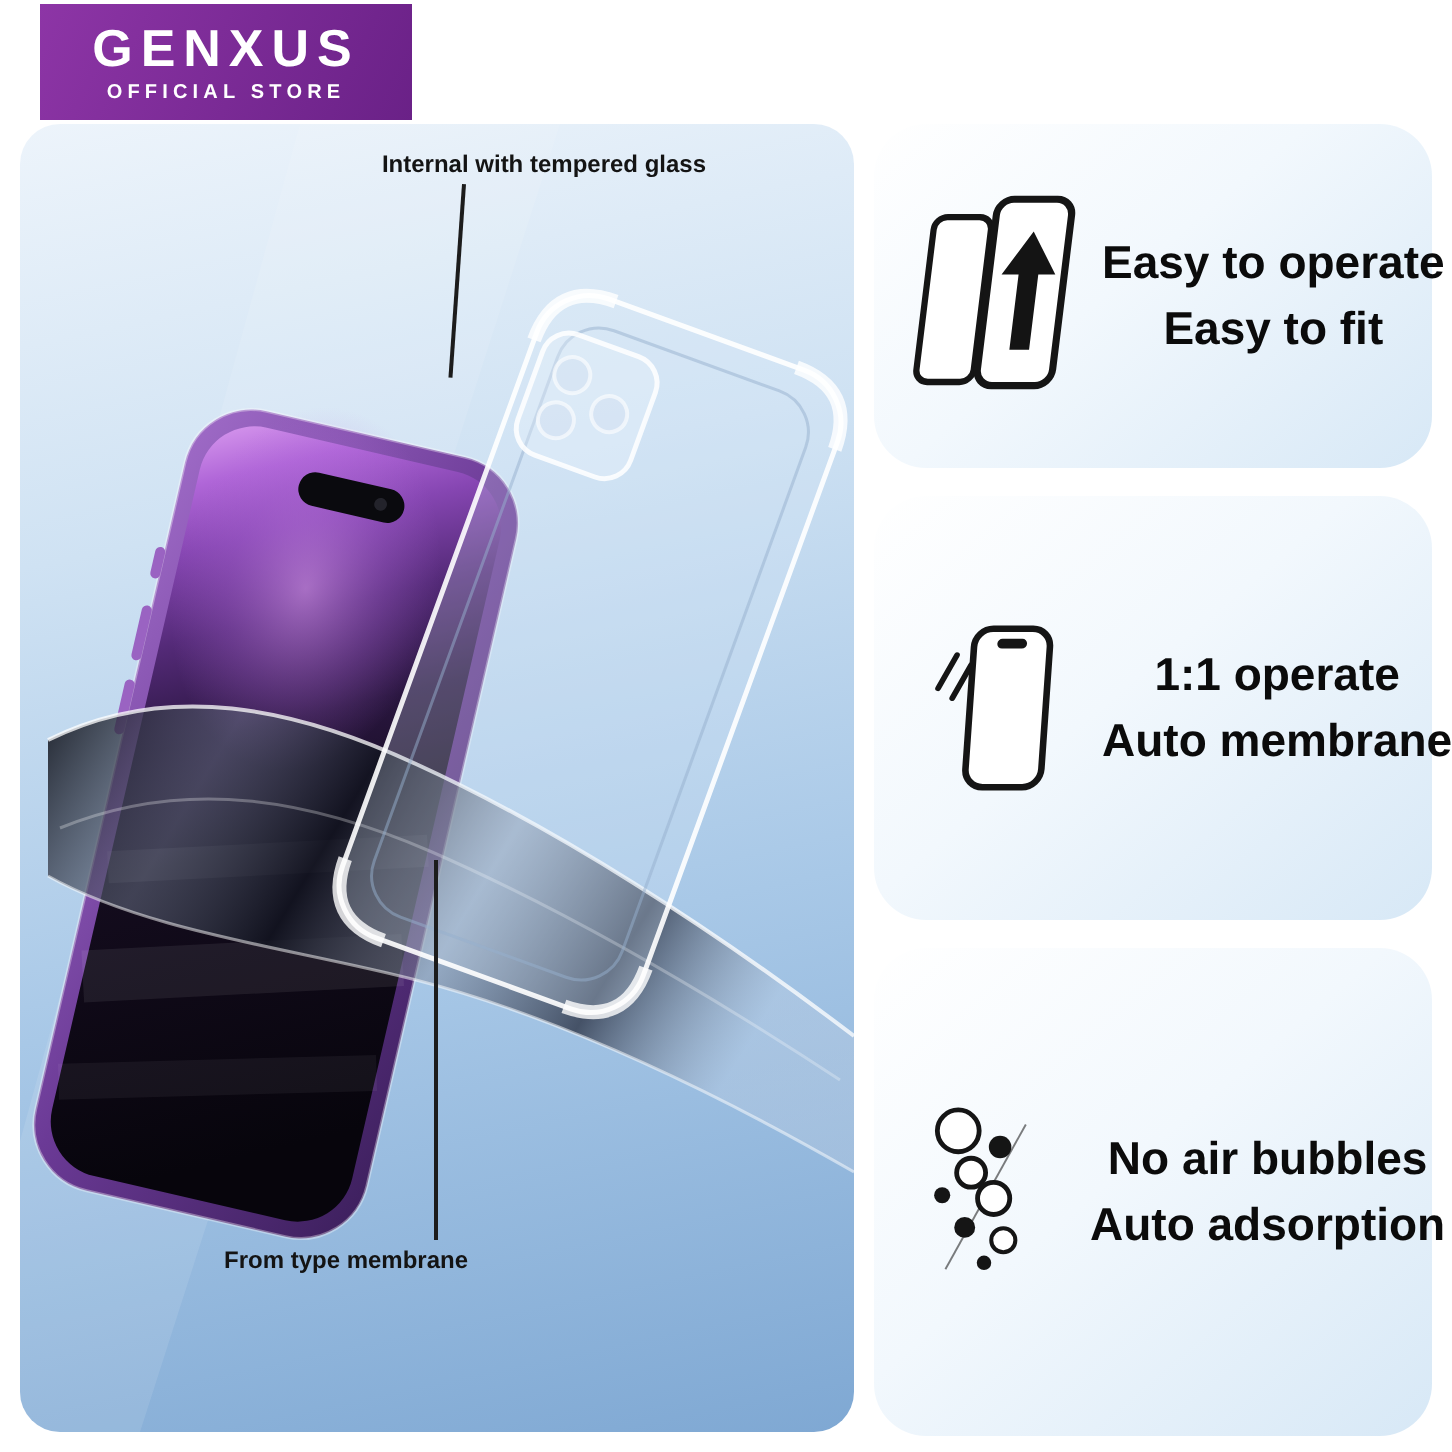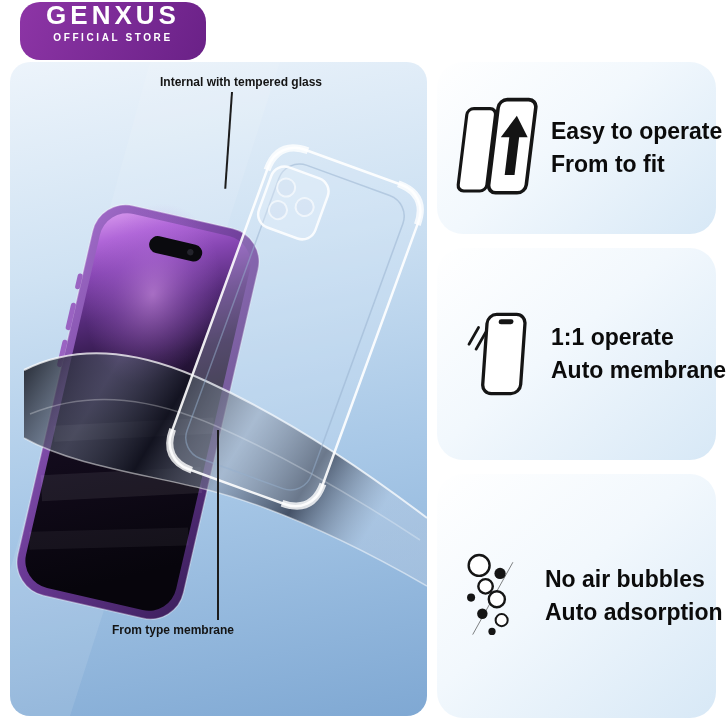--- a/index.html
+++ b/index.html
@@ -4,56 +4,56 @@
 <style>
   html,body { margin:0; padding:0; background:#ffffff; }
   .page {
     position:relative; width:726px; height:726px; overflow:hidden;
     background:#ffffff; font-family:"Liberation Sans", sans-serif;
   }
 
   
   .badge {
     position:absolute; left:20px; top:2px; width:186px; height:58px;
-    border-radius:20px; z-index:3; color:#fff;
+    border-radius:0; z-index:3; color:#fff;
     background:linear-gradient(115deg, var(--badge_gradient_start,#8d35a6), var(--badge_gradient_end,#6a2187));
-    display:flex; flex-direction:column; align-items:center; 
+    display:flex; flex-direction:column; align-items:center; justify-content:center;
   }
   .brand-name { font-size:26px; font-weight:bold; letter-spacing:4px; line-height:1; }
   .brand-sub  { font-size:10px; font-weight:700; letter-spacing:2.6px; margin-top:4px; }
 
   
   .panel {
     position:absolute; left:10px; top:62px; width:417px; height:654px;
     border-radius:20px; overflow:hidden;
     background:linear-gradient(168deg,
       var(--panel_top,#edf4fb) 0%, #cfe2f3 30%,
       var(--panel_mid,#a8c8e7) 62%, var(--panel_bottom,#7fa8d3) 100%);
   }
   .scene { position:absolute; left:0; top:0; width:100%; height:100%; display:block; }
 
   .anno {
     position:absolute; color:#141414; font-size:12px; font-weight:bold;
     z-index:2; white-space:nowrap;
   }
-  .anno-top    { left:150px; top:13px;  width:224px; text-align:left; }
+  .anno-top    { left:150px; top:13px;  width:224px; text-align:center; }
   .anno-bottom { left:102px; top:561px; width:220px; }
   .aline { position:absolute; width:1.5px; background:#1c1c1c; z-index:2; }
   .aline-top    { left:221px; top:30px;  height:97px;  transform:rotate(4deg); transform-origin:top center; }
   .aline-bottom { left:207px; top:368px; height:190px; }
 
   
   .cards {
     position:absolute; left:437px; top:62px; width:279px;
     display:flex; flex-direction:column; gap:14px;
   }
   .card {
     border-radius:26px; box-sizing:border-box;
     background:linear-gradient(140deg, #ffffff 0%, #f2f8fd 45%, var(--card_tint,#d7e8f6) 100%);
-    display:flex; align-items:center; padding:0 6px 0 18px;
+    display:flex; align-items:center; padding:0 6px 0 18px;text-align:center;
   }
   .card1 { height:172px; }
   .card2 { height:212px; }
   .card3 { height:244px; }
   .icon { width:86px; flex:0 0 86px; display:flex; justify-content:center; align-items:center; }
   .card3 .icon { margin-left:-6px; }
   .ftext {
     margin-left:10px; font-size:23px; font-weight:bold;
     color:var(--text_ink,#0b0b0b); line-height:1.45; white-space:nowrap;
   }
@@ -152,21 +152,21 @@
         <svg width="86" height="116" viewBox="0 0 96 120">
           <g transform="translate(8,0) skewX(-7)">
             <rect x="8" y="16" width="32" height="92" rx="7" fill="#ffffff" stroke="#151515" stroke-width="3.5"></rect>
             <rect x="42" y="6" width="42" height="104" rx="9" fill="#ffffff" stroke="#151515" stroke-width="4"></rect>
             <path d="M64,24 L79,48 L69.5,48 L69.5,90 L58.5,90 L58.5,48 L49,48 Z" fill="#141414"></path>
           </g>
         </svg>
       </div>
       <div class="ftext">
         <div>Easy to operate</div>
-        <div>From to fit</div>
+        <div>Easy to fit</div>
       </div>
     </div>
 
     <div class="card card2">
       <div class="icon">
         <svg width="66" height="102" viewBox="0 0 80 112">
           <g transform="skewX(-4)">
             <path d="M18,24 L8,44" stroke="#151515" stroke-width="3.5" stroke-linecap="round"></path>
             <path d="M27,30 L17,50" stroke="#151515" stroke-width="3.5" stroke-linecap="round"></path>
             <rect x="28" y="8" width="46" height="96" rx="11" fill="#ffffff" stroke="#151515" stroke-width="4"></rect>

